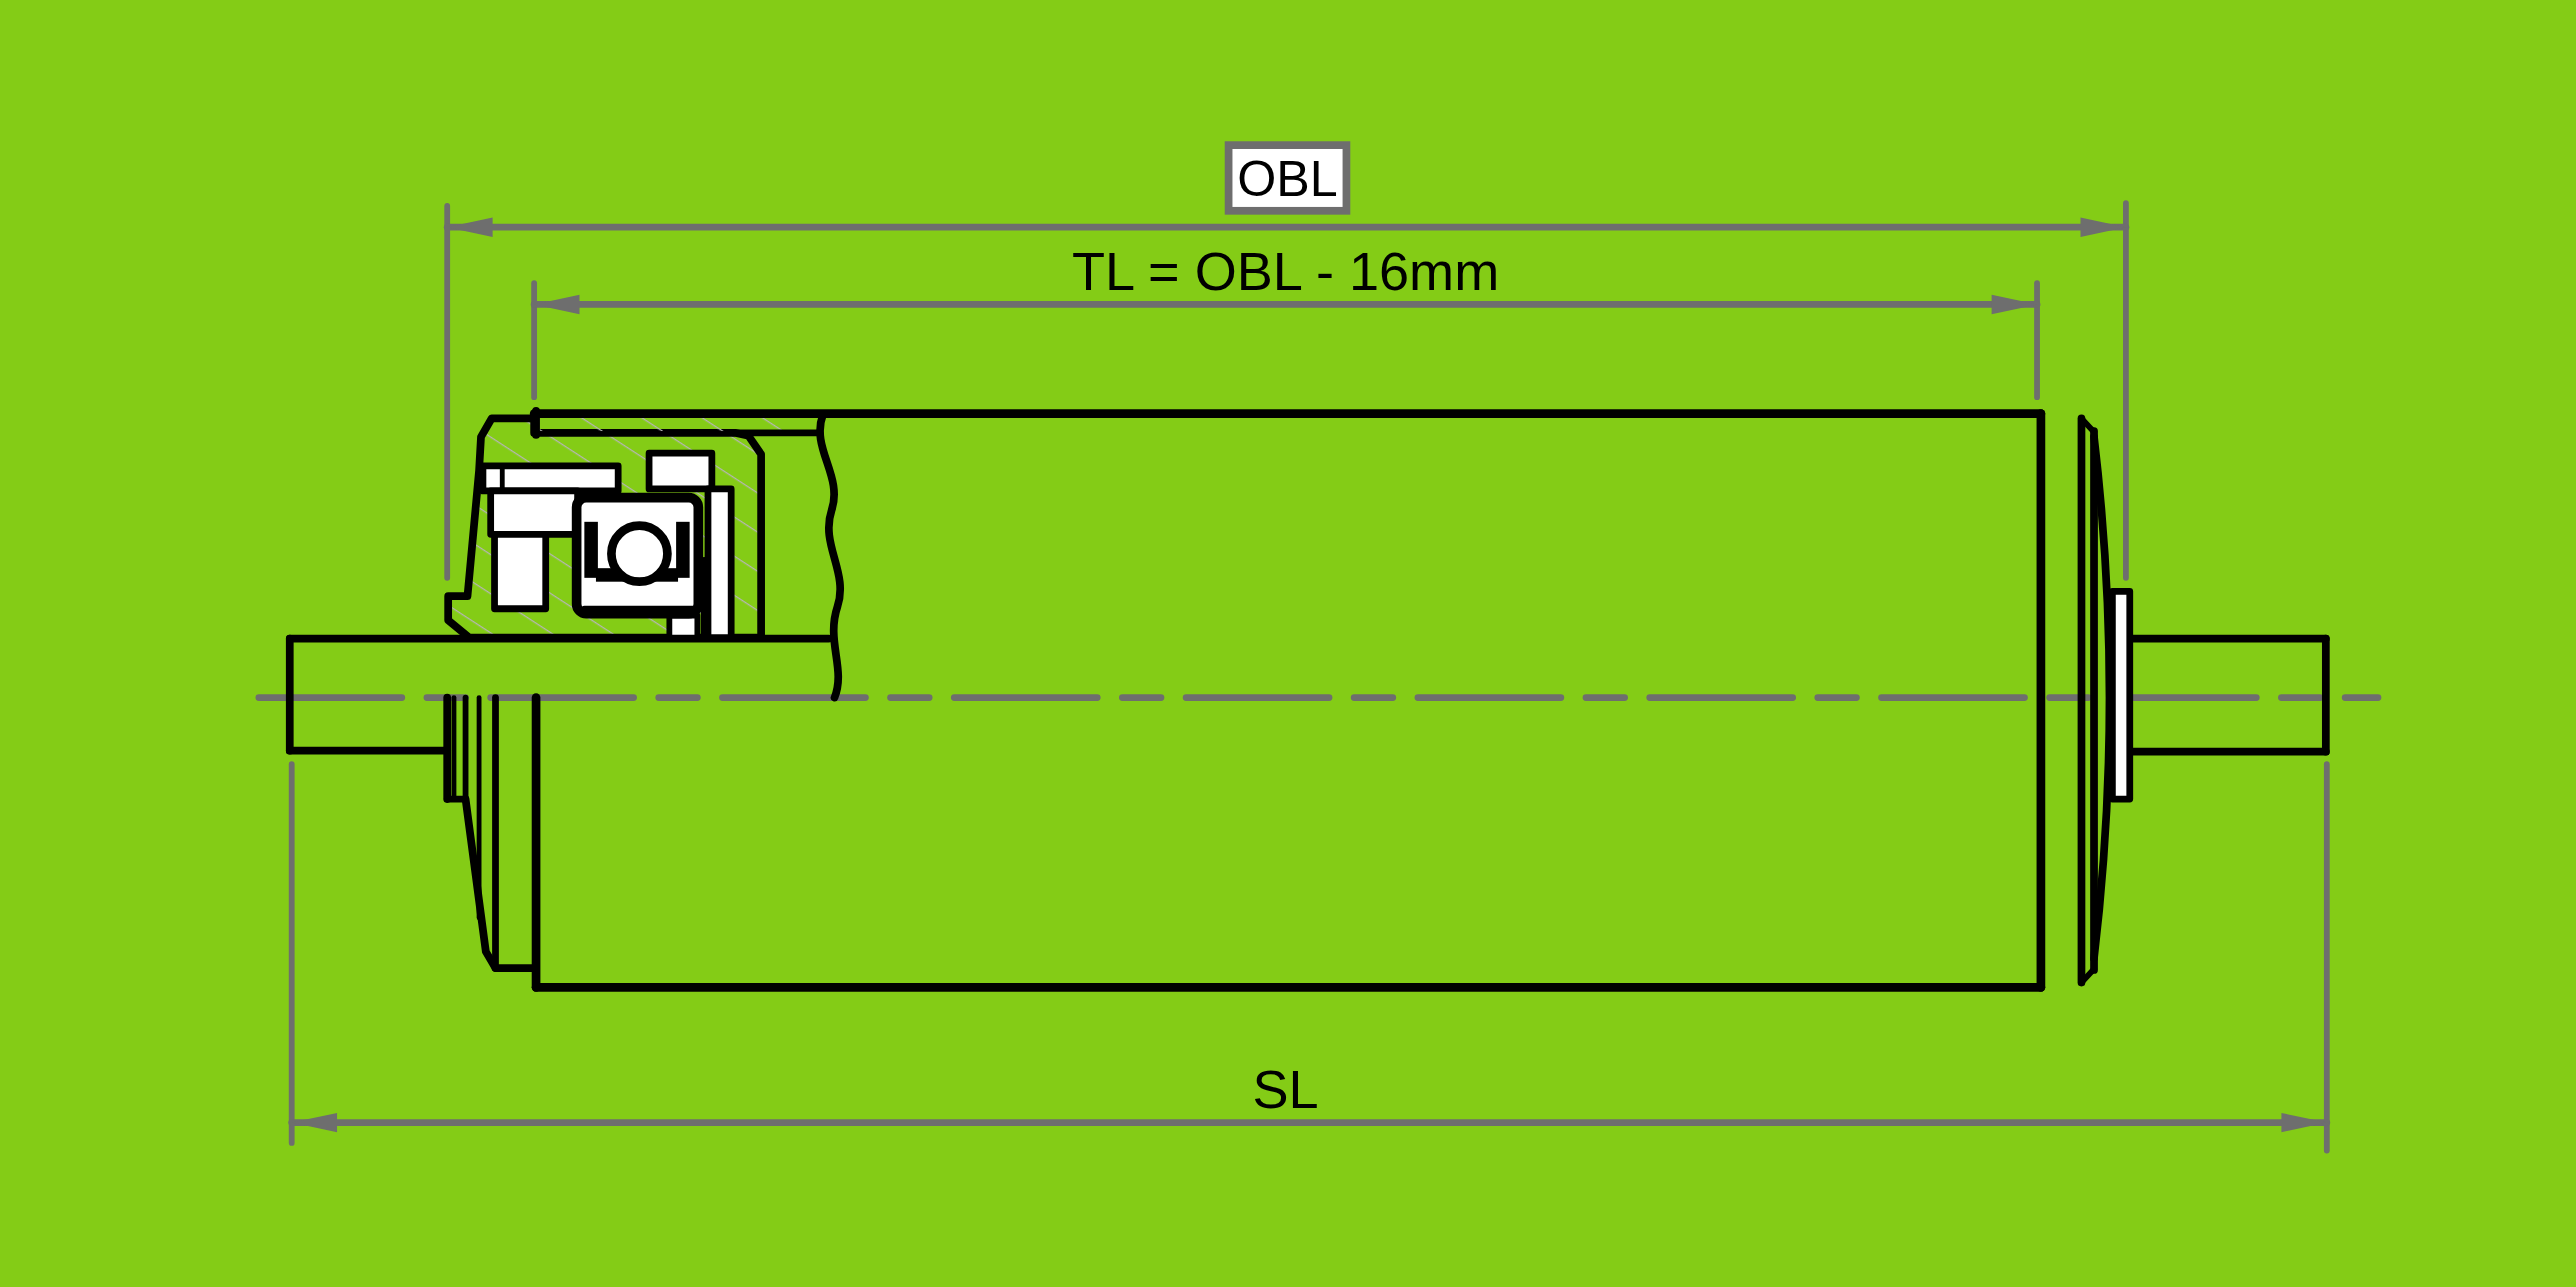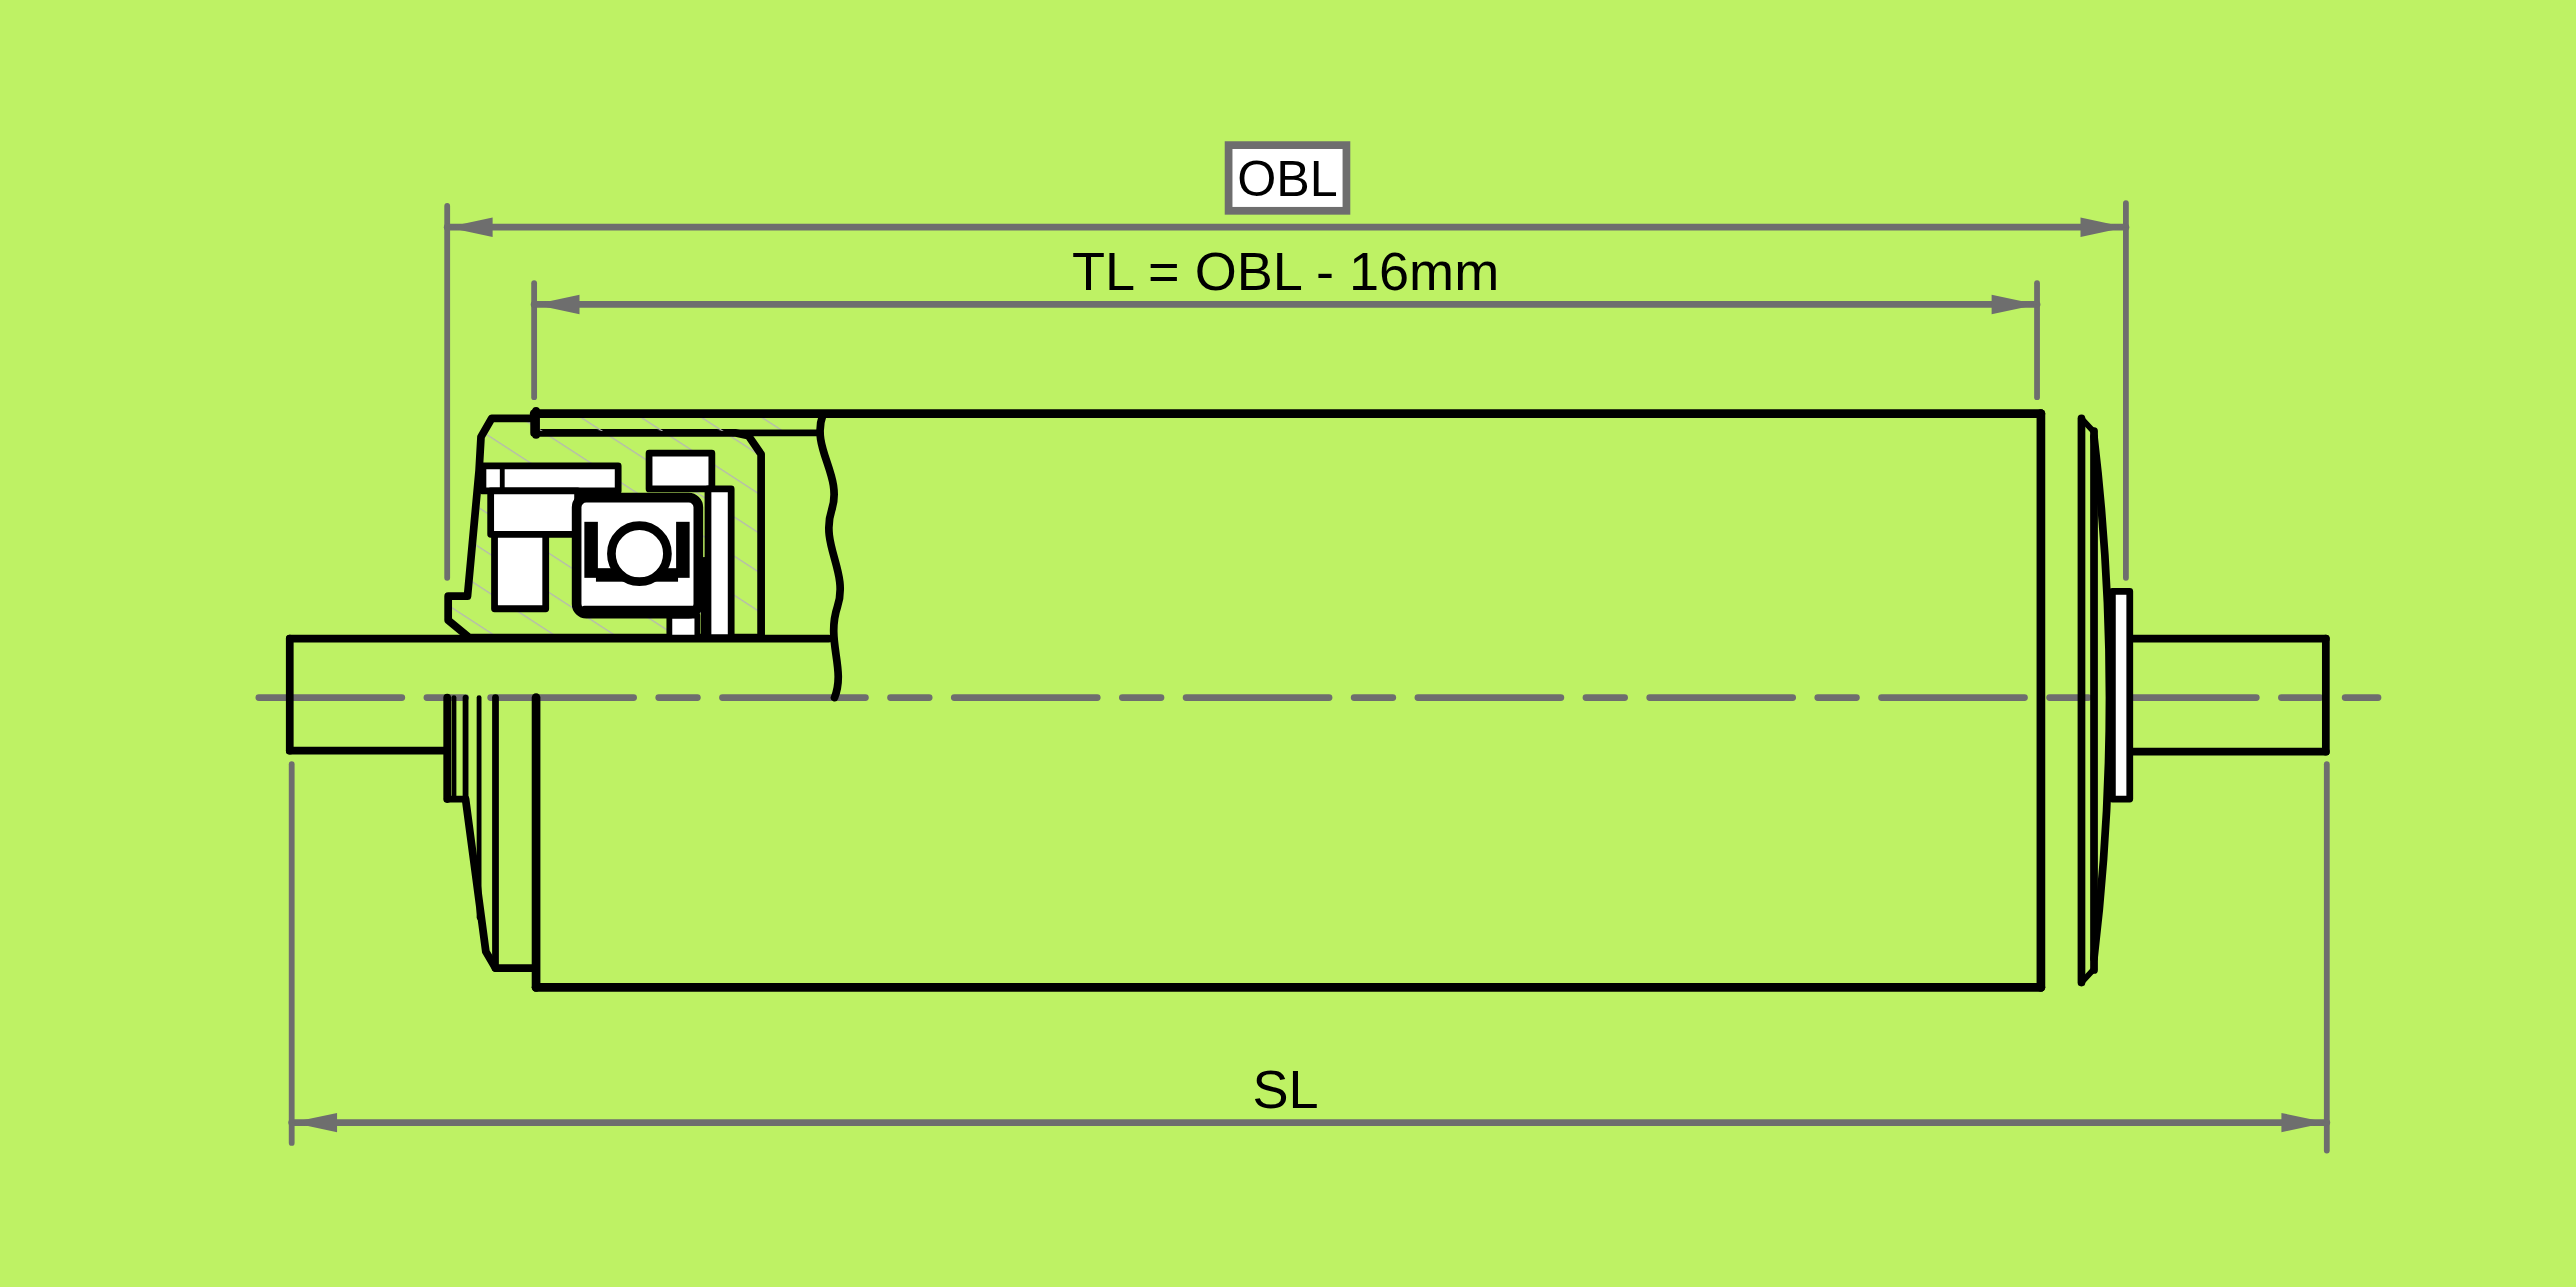--- a/index.html
+++ b/index.html
@@ -1,16 +1,16 @@
 <!DOCTYPE html>
 <html><head>
 <meta charset="utf-8">
 <style>
   html,body{margin:0;padding:0;background:#ffffff;}
-  .page{position:relative;width:2576px;height:1288px;background:#bef264;overflow:hidden;
+  .page{position:relative;width:2576px;height:1288px;background:#84cc16;overflow:hidden;
         font-family:"Liberation Sans", sans-serif;}
   svg{display:block;}
   text{font-family:"Liberation Sans", sans-serif;fill:#000000;}
 </style>
 </head>
 <body>
 
 <div class="page">
 <svg width="2576" height="1288" viewBox="0 0 2667 1333">
   <defs>

